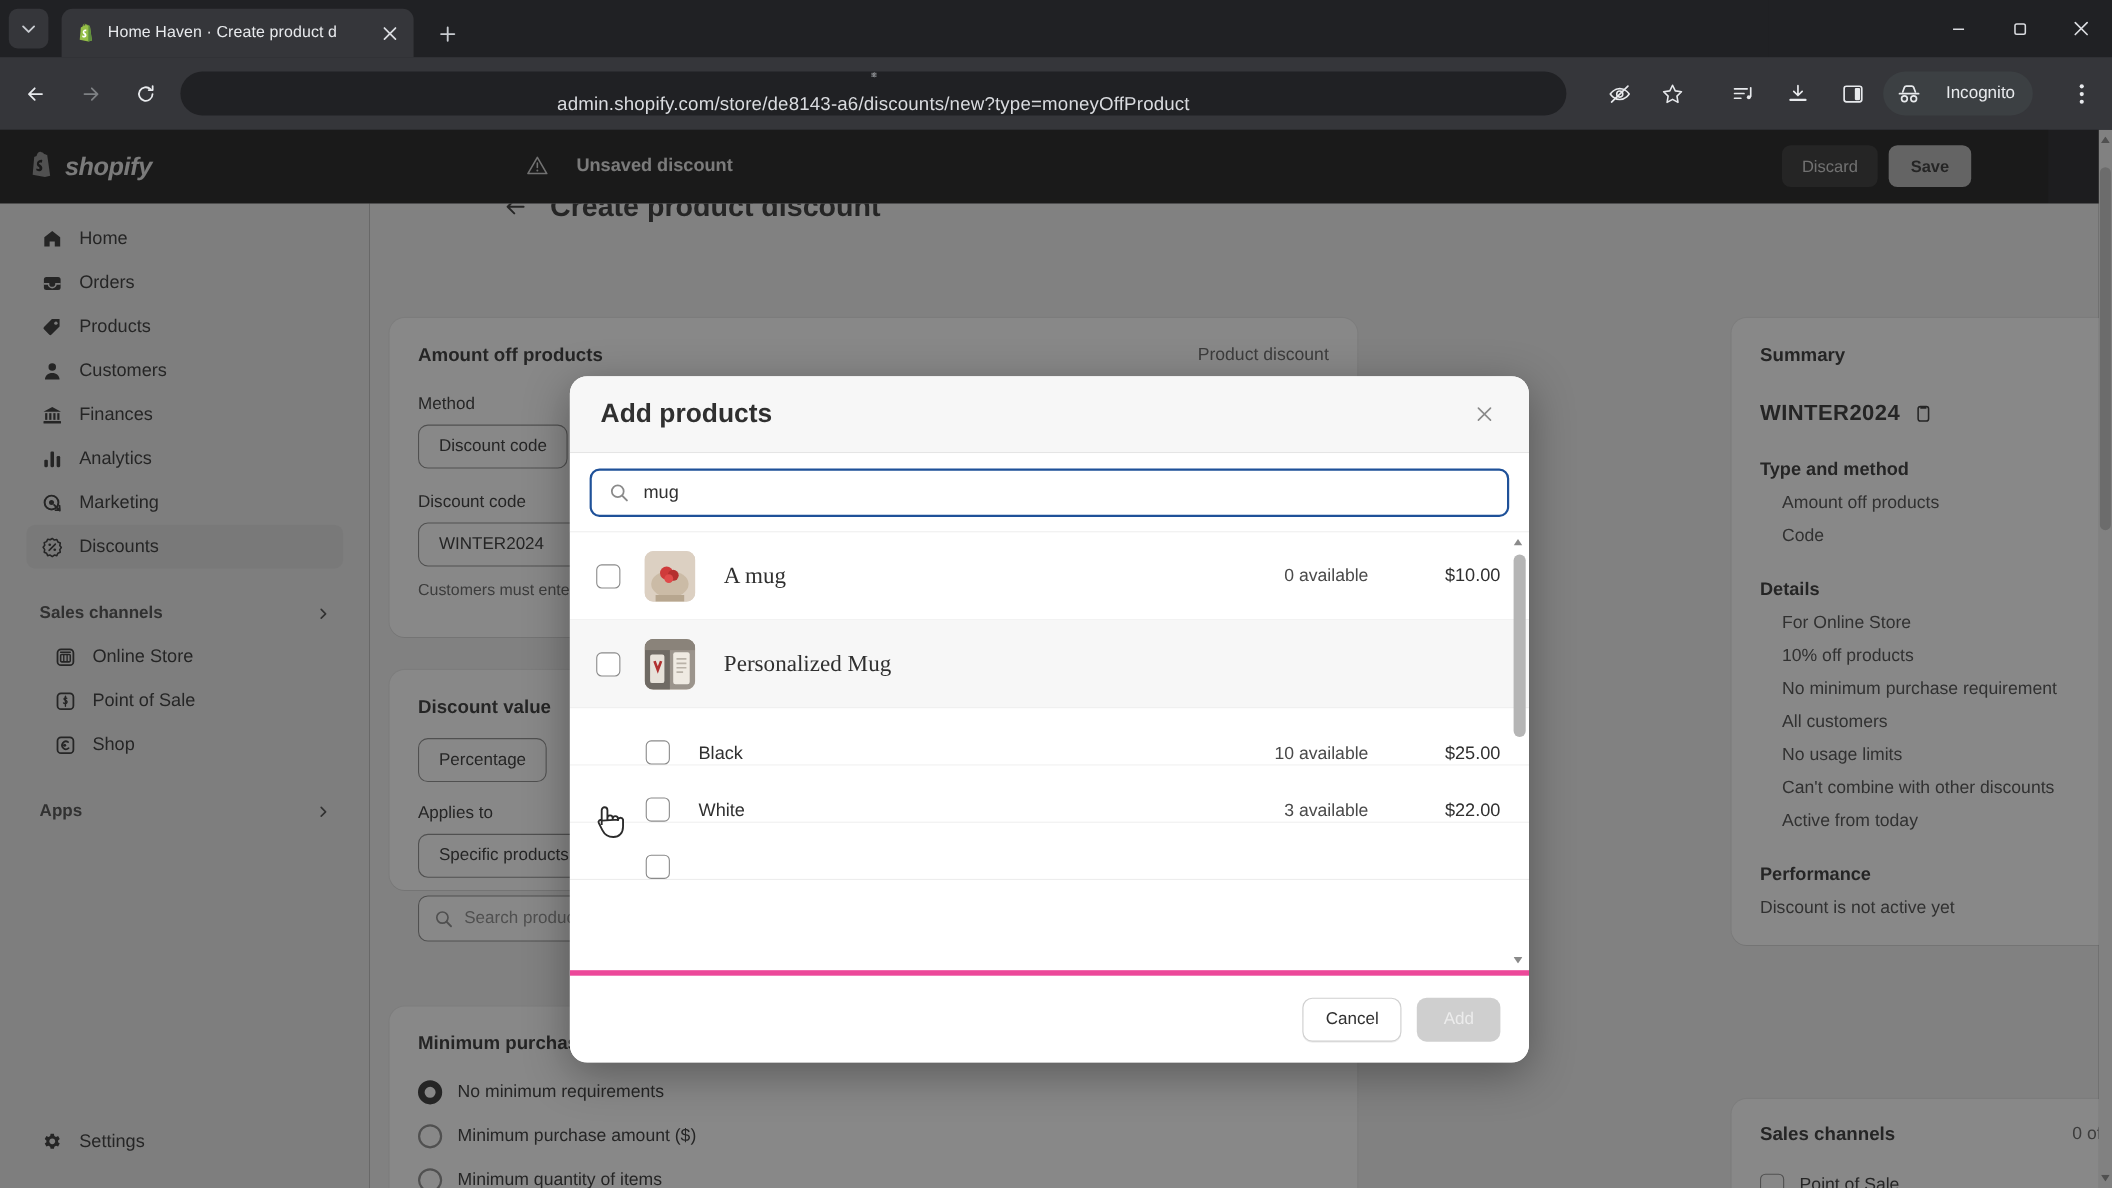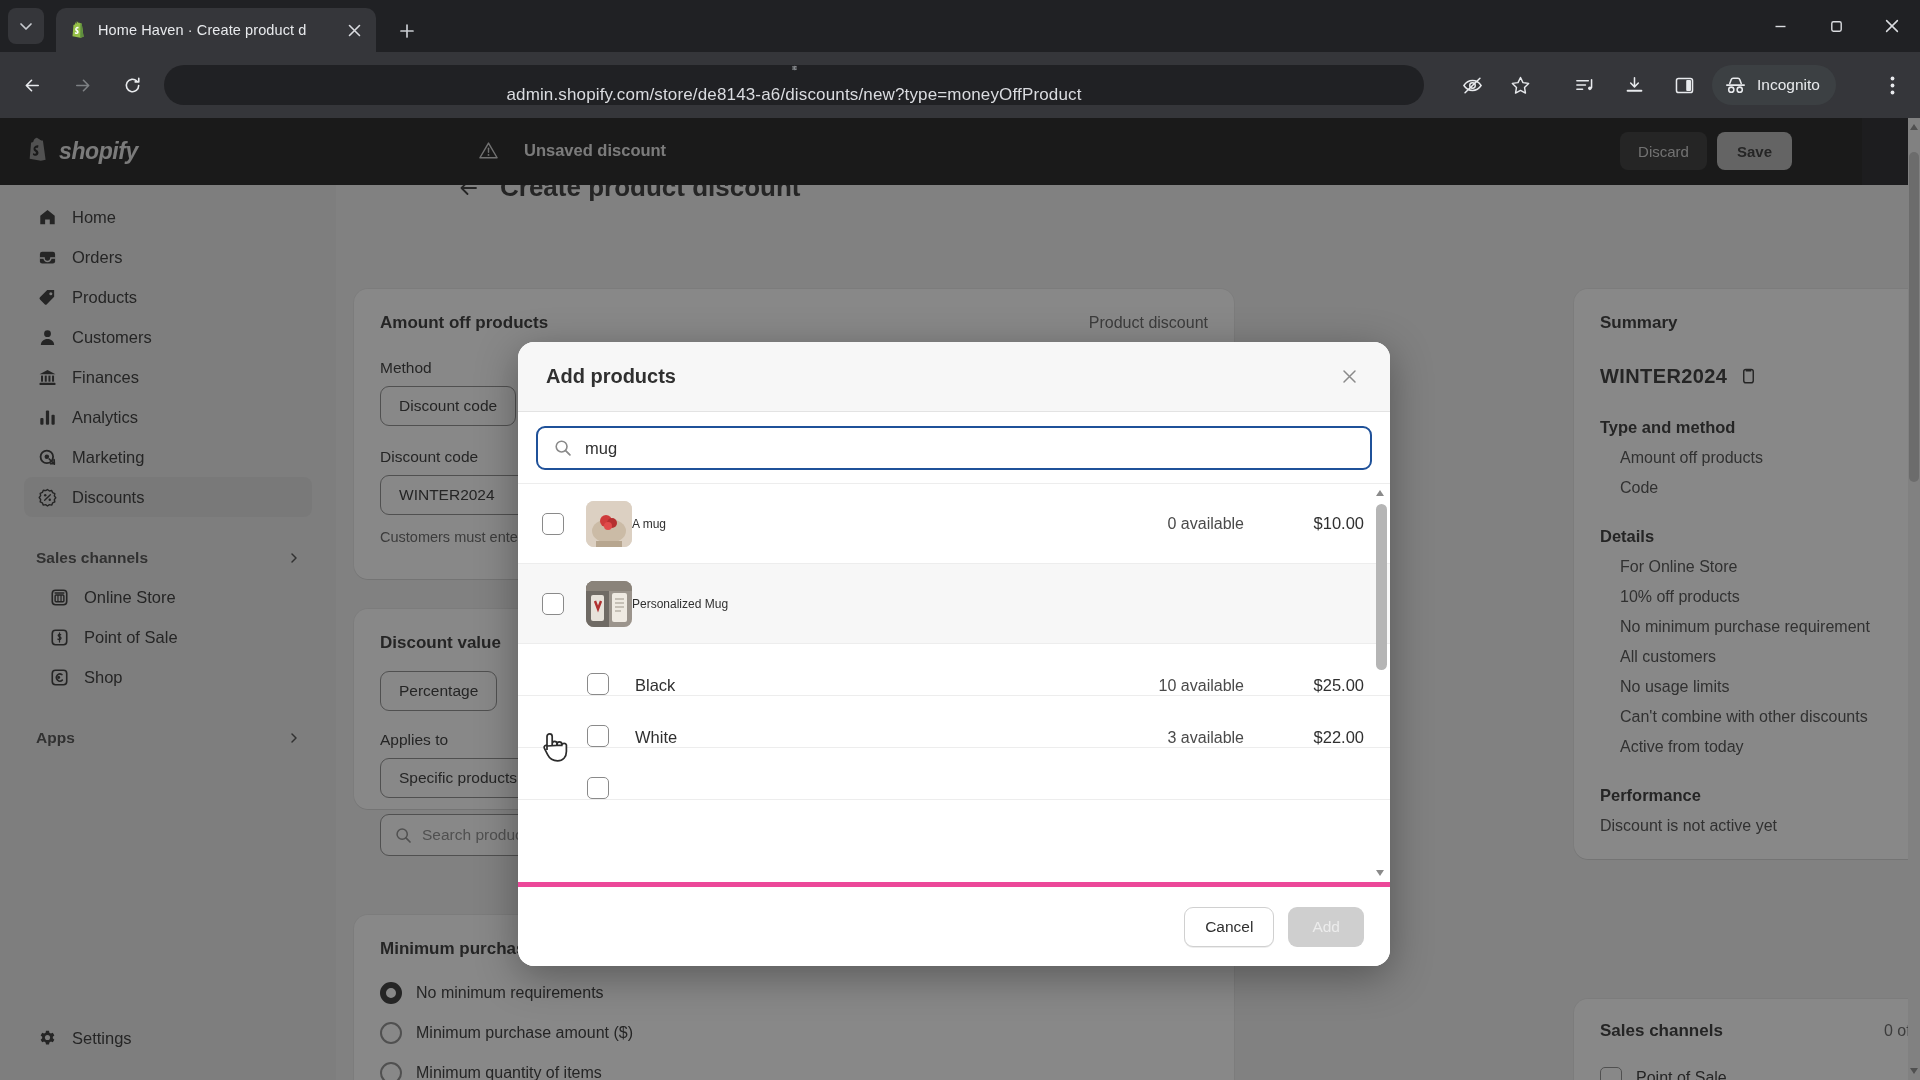--- a/index.html
+++ b/index.html
@@ -64,21 +64,21 @@
     position:absolute; top:13px; width:40px; height:40px; border-radius:50%;
     display:flex; align-items:center; justify-content:center;
   }
   #eye-btn { left:1452px; }
   #star-btn { left:1500px; }
   #media-btn { left:1564px; }
   #download-btn { left:1614px; }
   #sidepanel-btn { left:1664px; }
   #incognito-chip {
     position:absolute; left:1712px; top:13px; height:40px; border-radius:20px;
-    background:#3c4043; display:flex; align-items:center; gap:10px; padding:0 16px 0 12px;
+    background:#3c4043; display:flex; align-items:center; gap:22px; padding:0 16px 0 12px;
   }
   #incognito-chip .lbl { color:#e8eaed; font-size:15.5px; }
   #menu-btn { left:1872px; }
 
   
   #app { position:absolute; left:0; top:118px; width:1920px; height:962px; overflow:hidden; }
 
   #app-topbar {
     position:absolute; left:0; top:0; width:1862px; height:67px;
     background:#1a1a1a; display:flex; align-items:center;
@@ -170,40 +170,40 @@
   
   #modal {
     position:absolute; left:518px; top:224px; width:872px; height:624px;
     background:#fff; border-radius:16px; box-shadow:0 10px 40px rgba(0,0,0,.34);
     overflow:hidden; display:flex; flex-direction:column;
   }
   #modal-header {
     height:70px; flex:0 0 70px; background:#f7f7f7; border-bottom:1px solid #e3e3e3;
     display:flex; align-items:center; padding:0 24px 0 28px;
   }
-  #modal-title { flex:1; font-size:20px; font-weight:700; color:#303030; }
+  #modal-title { flex:1; font-size:24px; font-weight:700; color:#303030; }
   #modal-close { width:34px; height:34px; border-radius:8px; display:flex; align-items:center; justify-content:center; }
   #modal-search-wrap { padding:14px 18px 13px 18px; flex:0 0 auto; background:#fff; }
   #modal-search {
     height:44px; border-radius:9px; border:2px solid #1f5199;
     display:flex; align-items:center; gap:13px; padding:0 16px; background:#fff;
   }
   #modal-search-value { font-size:16.5px; color:#303030; }
   #modal-list { flex:1; position:relative; overflow:hidden; border-top:1px solid #ededed; }
   .prod-row {
     display:flex; align-items:center; height:80px; padding:0 26px 0 24px;
     border-bottom:1px solid #ededed; background:#fff;
   }
   .prod-row.hl { background:#f7f7f7; }
   .chk { width:22px; height:22px; border:1.6px solid #8a8a8a; border-radius:5px; flex:0 0 22px; background:#fff; }
   .prod-thumb {
     width:46px; height:46px; border-radius:8px; flex:0 0 46px; margin-left:22px;
     background:#ded3c8; overflow:hidden; position:relative;
   }
-  .prod-name { flex:1; font-size:12px; color:#303030; }
+  .prod-name { margin-left:26px; flex:1; font-size:21px; color:#303030;font-family:Liberation Serif, serif; }
   .prod-avail { font-size:16px; color:#4a4a4a; width:150px; text-align:right; }
   .prod-price { font-size:16.5px; color:#303030; width:120px; text-align:right; }
   .var-row {
     display:flex; align-items:flex-end; height:52px; padding:0 26px 0 69px;
     border-bottom:1px solid #ededed; background:#fff;
   }
   .var-name { margin-left:26px; flex:1; font-size:16.5px; color:#303030; }
   #list-scrollbar { position:absolute; right:3px; top:0; width:12px; height:100%; }
   #list-thumb { position:absolute; right:0; top:20px; width:11px; height:166px; background:#b5b5b5; border-radius:6px; }
   .list-arrow { position:absolute; right:1px; width:12px; height:14px; display:flex; align-items:center; justify-content:center; }

